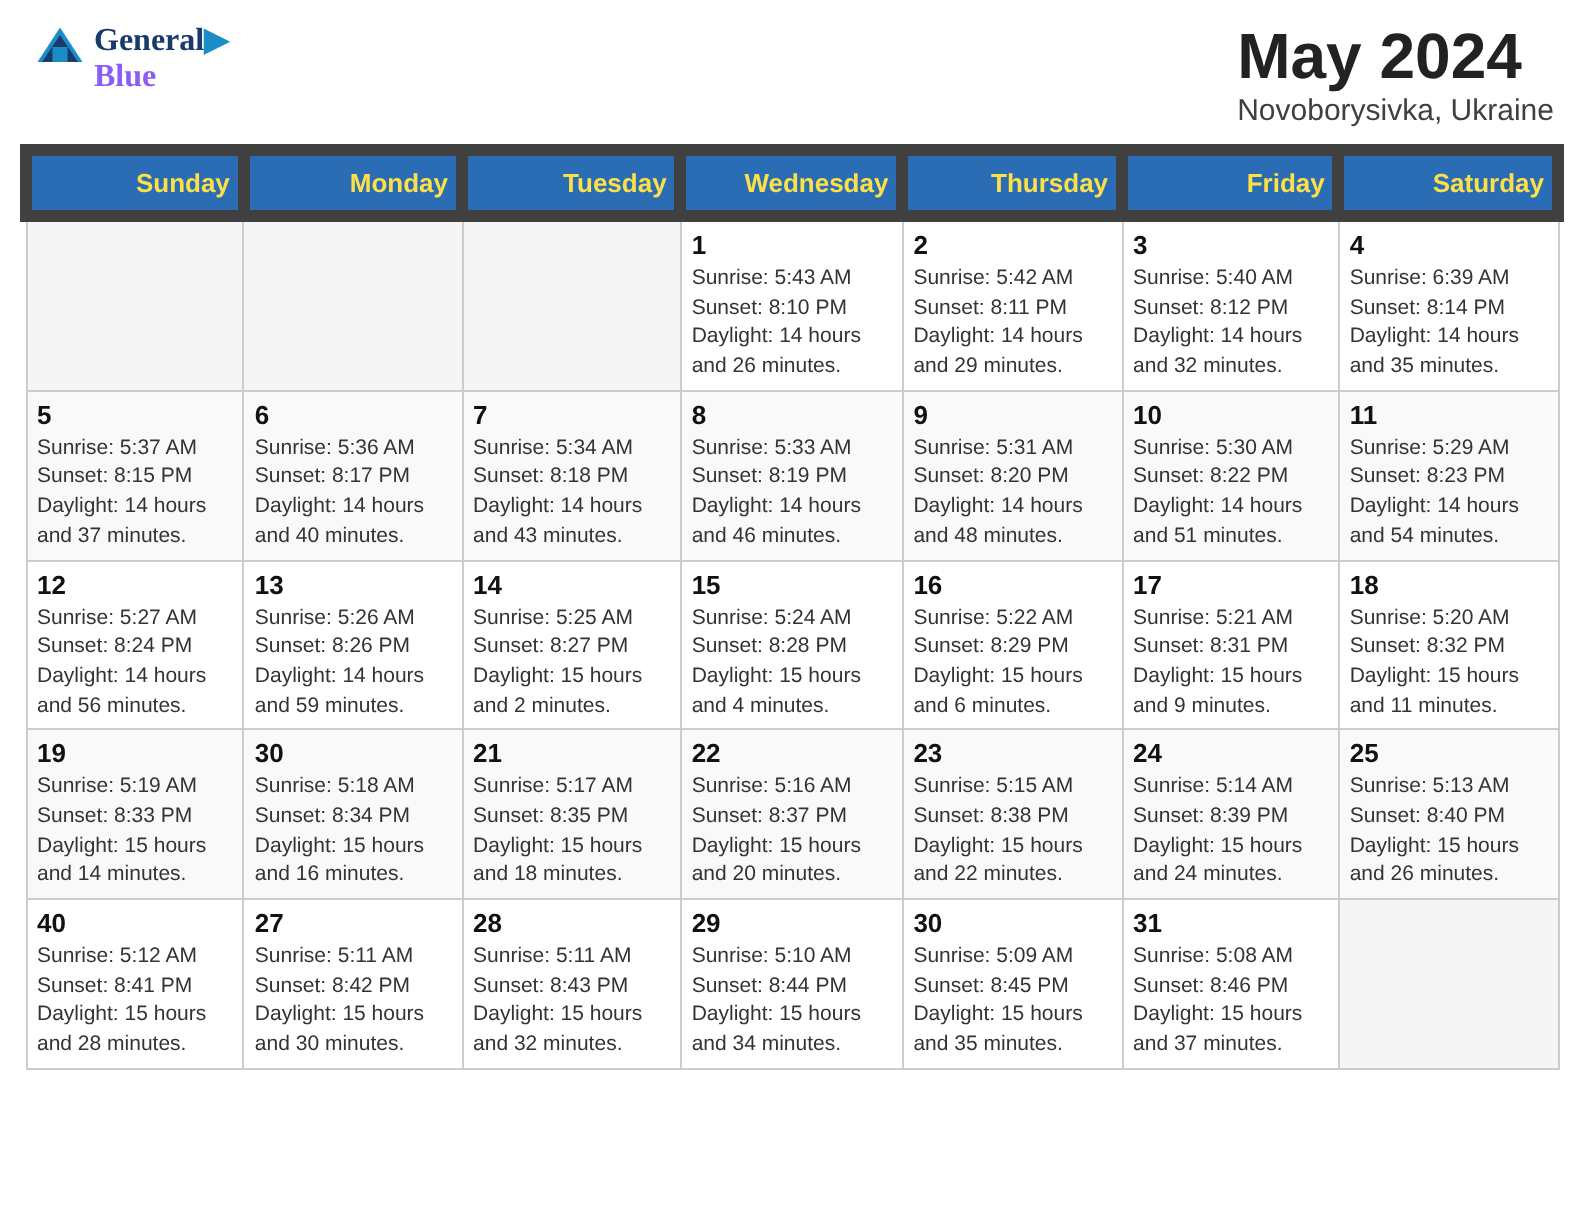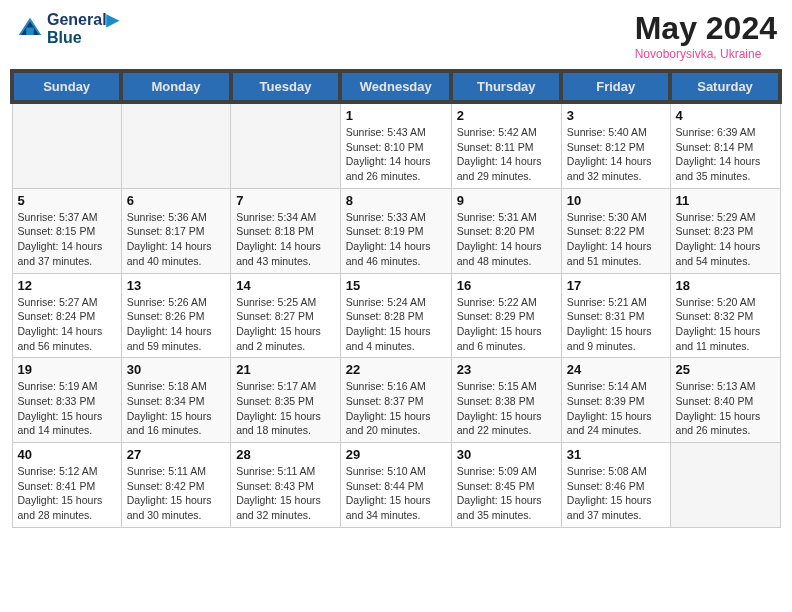--- a/index.html
+++ b/index.html
@@ -12,52 +12,53 @@
     }
     .header {
       display: flex;
       justify-content: space-between;
       align-items: flex-start;
       margin-bottom: 8px;
       padding: 0 5px;
     }
     .logo {
       display: flex;
-      align-items: center;
+      align-items: flex-start;
+      font-family: Liberation Serif, serif;
     }
     .logo-icon {
       width: 30px;
       height: 30px;
       margin-right: 2px;
     }
     .title-area {
       text-align: left;
     }
     .month-year {
       font-size: 32px;
       font-weight: bold;
       color: #222;
     }
     .location {
-      font-size: 12px;
-      color: #ec4899;
+      font-size: 15px;
+      color: #404040;
     }
     .calendar {
       width: 100%;
       border-collapse: collapse;
       font-size: 11px;
     }
     .calendar th {
       background: #2a6db5;
-      color: #e5e5e5;
+      color: #fde047;
       padding: 6px 4px;
-      text-align: center;
+      text-align: right;
       font-size: 13px;
       font-weight: bold;
-      border: 4px solid #404040;
+      border: 6px solid #404040;
     }
     .calendar td {
       border: 1px solid #ccc;
       vertical-align: top;
       padding: 4px 5px;
       width: 113px;
       min-height: 80px;
       background: #fff;
     }
     .calendar td.empty {
@@ -87,21 +88,21 @@
 
 <div class="header">
   <div class="logo">
     <svg class="logo-icon" viewBox="0 0 40 40">
       <polygon points="20,5 35,28 5,28" fill="#1a8dc8"></polygon>
       <polygon points="20,10 32,28 8,28" fill="#1a3a6b"></polygon>
       <rect x="15" y="18" width="10" height="10" fill="#1a8dc8"></rect>
     </svg>
     <div>
       <div style="font-size:16px;font-weight:bold;color:#1a3a6b;">General<span style="color:#1a8dc8;">▶</span></div>
-      <div style="font-size:16px;font-weight:bold;color:#0c4a6e;">Blue</div>
+      <div style="font-size:16px;font-weight:bold;color:#8b5cf6;">Blue</div>
     </div>
   </div>
   <div class="title-area">
     <div class="month-year">May 2024</div>
     <div class="location">Novoborysivka, Ukraine</div>
   </div>
 </div>
 
 <table class="calendar">
   <thead>

